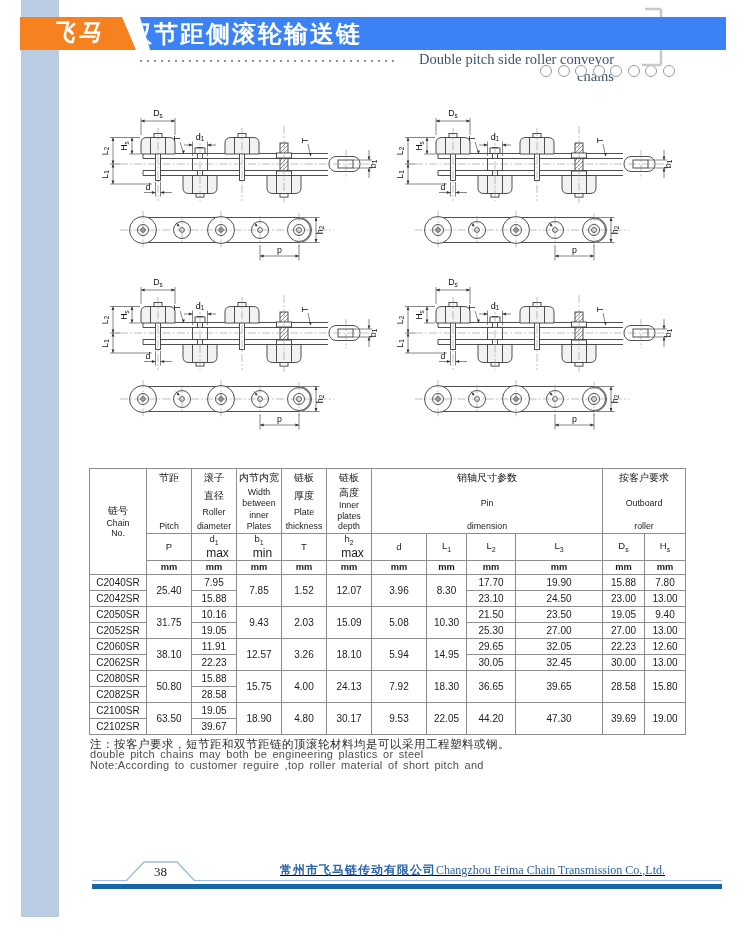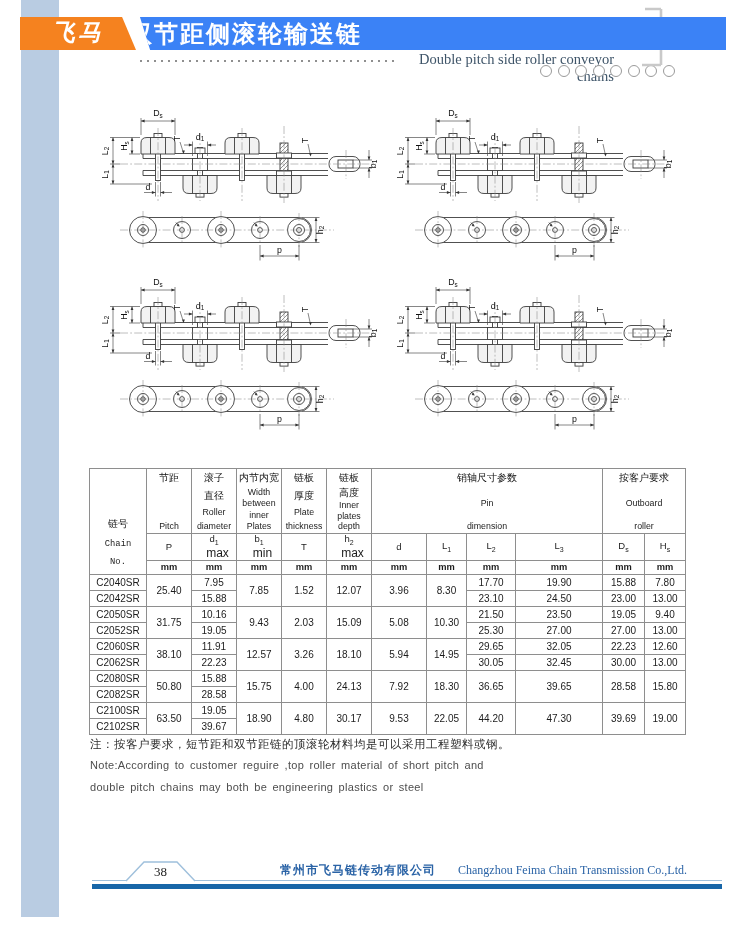--- a/index.html
+++ b/index.html
@@ -27,41 +27,41 @@
   
   .diagram{position:absolute;width:290px;height:165px;}
   .d1{left:88px;top:97px;} .d2{left:383px;top:97px;} .d3{left:88px;top:266px;} .d4{left:383px;top:266px;}
   
   .spec-table{position:absolute;left:89px;top:468px;width:596px;border-collapse:collapse;
         table-layout:fixed;background:#fff;border:1.4px solid #777;}
   .spec-table td{border:1px solid #8e8e8e;text-align:center;vertical-align:middle;
         font-size:10px;color:#1c1c1c;padding:0;}
   .spec-table .vs{display:flex;flex-direction:column;justify-content:space-between;
         height:60px;padding:2px 1px;box-sizing:content-box;}
-  .spec-table .vc{display:flex;flex-direction:column;justify-content:flex-end;gap:8px;height:92px;font-family:Liberation Mono, monospace;}
+  .spec-table .vc{display:flex;flex-direction:column;justify-content:center;gap:0;height:92px;}
   .spec-table .cn{font-size:10px;color:#111;}
   .spec-table .en{font-size:8.8px;color:#222;}
   .spec-table .sy{font-size:9.5px;line-height:1.1;}
   .spec-table .nt{font-size:12px;margin-left:7px;}
   .spec-table sub{font-size:7px;}
   .spec-table .row-sym td{height:17px;}
   .spec-table .row-mm td{height:13px;font-size:9.3px;font-weight:bold;}
   .spec-table .row-data td{height:15px;}
   
   .note-cn{position:absolute;left:90px;top:737px;font-size:11.5px;color:#2b2b2b;letter-spacing:.5px;}
   .note-en1{position:absolute;left:90px;top:759px;font-size:11px;color:#4d4d4d;letter-spacing:.3px;word-spacing:2px;}
-  .note-en2{position:absolute;left:90px;top:781px;font-size:11px;color:#4d4d4d;letter-spacing:.3px;word-spacing:2px;}
+  .note-en2{position:absolute;left:90px;top:748px;font-size:11px;color:#4d4d4d;letter-spacing:.3px;word-spacing:2px;}
   
   .f-thin{position:absolute;left:92px;top:880px;width:630px;height:1.4px;background:#9fc0dc;}
   .f-bar{position:absolute;left:92px;top:884px;width:630px;height:5.2px;background:#1766a8;}
   .pageno-wrap{position:absolute;left:125px;top:861px;width:71px;height:20px;}
   .pageno-wrap svg{position:absolute;left:0;top:0;}
   .pageno{position:absolute;left:0;top:3px;width:71px;text-align:center;
         font-family:"Liberation Serif",serif;font-size:13px;color:#222;}
-  .companies{position:absolute;left:280px;top:862px;display:flex;gap:22px;align-items:baseline;}
+  .companies{position:absolute;left:280px;top:862px;display:flex;align-items:baseline;text-decoration:underline;}
   .co-cn{font-size:12px;font-weight:bold;color:#2a63a6;letter-spacing:1px;
         font-family:"Liberation Serif","Liberation Sans",serif;}
   .co-en{font-size:12px;color:#2a63a6;font-family:"Liberation Serif",serif;}
 </style>
 </head>
 <body>
 
 <div class="page">
 
   <div class="strip"></div>

